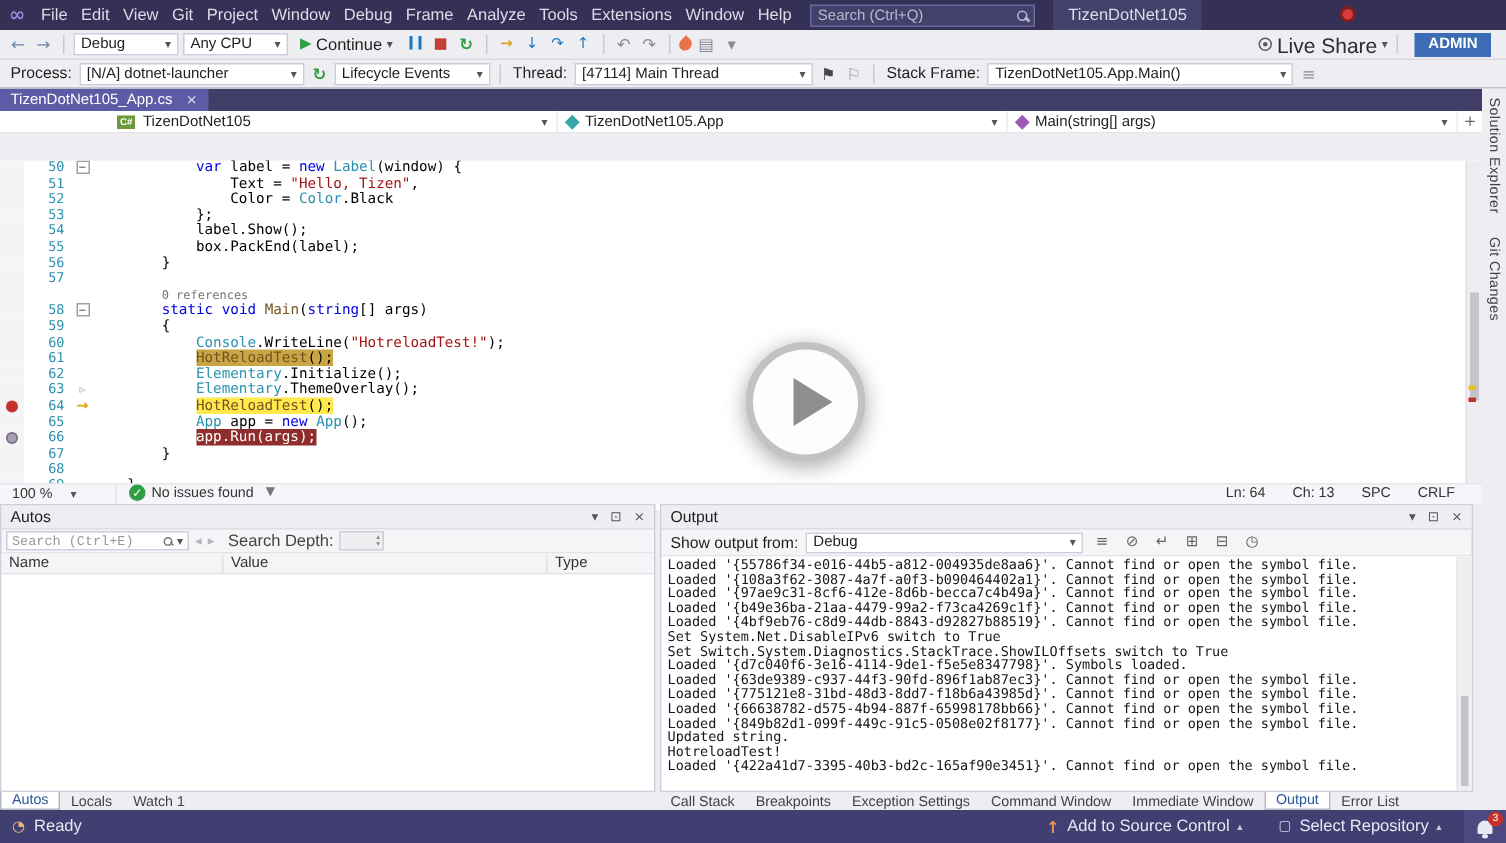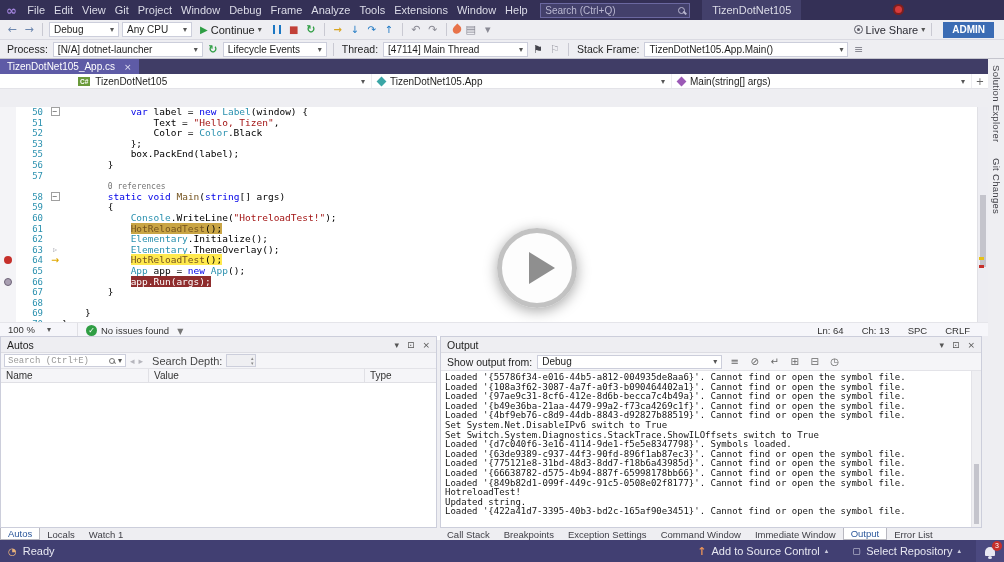--- a/index.html
+++ b/index.html
@@ -26,32 +26,32 @@
 
 .tbar{position:absolute;left:0;right:0;background:#EEEEF2;display:flex;align-items:center;padding:0 5px;gap:3px;z-index:4}
 .t2{top:20px;height:20px;border-bottom:1px solid #DADAE2}
 .t3{top:40px;height:19px;border-bottom:1px solid #C5C5CE}
 .tbtn{min-width:14px;text-align:center;font-size:11px;color:#4A4A52;flex:none}
 .dim{color:#8A8A94}
 .navarrow{color:#6B86AE}
 .combo{background:#fff;border:1px solid #CCCEDB;height:15px;display:flex;align-items:center;font-size:10px;padding:0 4px;gap:4px;color:#1e1e1e;flex:none;overflow:hidden;white-space:nowrap}
 .combo .caret{margin-left:auto}
 .caret{font-size:8px;color:#555}
-.w70{width:70px}.w100{width:104px}.w150{width:150px}.w145{width:145px}.w180{width:204px}
+.w70{width:70px}.w100{width:104px}.w150{width:150px}.w145{width:159px}.w180{width:204px}
 .contbtn{display:flex;align-items:center;gap:3px;padding:0 5px;height:100%}
 .playic{color:#2F9E44;font-size:10px}
 .pausebars{display:inline-block;width:8px;height:9px;border-left:2.5px solid #1C77C3;border-right:2.5px solid #1C77C3}
 .stopic{color:#C24038;font-size:10px}
 .restic{color:#2F9E44;font-size:11px;font-weight:bold}
 .stepic{color:#1C77C3;font-size:10px}
 .nextic{color:#D9A521;font-size:10px;font-weight:bold}
 .flame{width:8px;height:9px;background:#E8734A;border-radius:0 50% 50% 50%;transform:rotate(45deg);flex:none}
 .lsicon{width:9px;height:9px;border:1.5px solid #5A5A66;border-radius:50%;position:relative;flex:none}
 .lsicon::after{content:"";position:absolute;left:2px;top:2px;width:3px;height:3px;border-radius:50%;background:#5A5A66}
-.lslbl{font-size:11px;color:#2B2B33}
+.lslbl{font-size:14px;color:#2B2B33}
 .admin{background:#3B6CB4;color:#fff;font-weight:bold;font-size:10px;border:none;padding:2.5px 9px;margin:0 5px;font-family:"Liberation Sans",sans-serif}
 .lab{font-size:10.5px;margin:0 2px;flex:none}
 .flagd{color:#44444C}
 .flago{color:#9A9AA4}
 
 
 .doc-tabs{position:absolute;left:0;top:59px;width:988px;height:15px;background:#403D66;display:flex;align-items:stretch}
 .doc-tab{background:#5E5BA6;color:#fff;font-size:10px;display:flex;align-items:center;gap:9px;padding:0 7px}
 .tabx{font-size:9px;color:#E4E4F4}
 .navbar{position:absolute;left:0;top:74px;width:988px;height:15px;background:#fff;border-bottom:1px solid #E3E3E8;display:flex;align-items:center;padding-left:72px}
@@ -86,21 +86,21 @@
 .hl-bp{background:#8F2D2D}
 .vscroll{position:absolute;right:0;top:0;bottom:0;width:11px;background:#EDEDF2;border-left:1px solid #E0E0E5}
 .vthumb{position:absolute;left:2px;right:2px;top:88px;height:72px;background:#C4C4CC}
 .mk{position:absolute;left:1px;width:5px;height:3px}
 .mk.y{top:150px;background:#E6C117}
 .mk.r{top:158px;background:#C6302B}
 .play-overlay{position:absolute;left:497px;top:121px;width:80px;height:80px;border-radius:50%;background:rgba(252,252,252,.82);border:5px solid #C2C2C2;box-shadow:0 3px 14px rgba(0,0,0,.35);display:flex;align-items:center;justify-content:center}
 .ptri{width:0;height:0;border-left:26px solid #8F8F8F;border-top:16px solid transparent;border-bottom:16px solid transparent;margin-left:9px}
 
 
-.estatus{position:absolute;left:0;top:322px;width:988px;height:14px;background:#F6F6FA;border-top:1px solid #E5E5EA;display:flex;align-items:flex-end;font-size:9.5px;color:#333;padding:0 4px}
+.estatus{position:absolute;left:0;top:322px;width:988px;height:14px;background:#F6F6FA;border-top:1px solid #E5E5EA;display:flex;align-items:flex-start;font-size:9.5px;color:#333;padding:0 4px}
 .zoomc{display:flex;align-items:center;gap:12px;width:74px;padding:0 4px;border-right:1px solid #E0E0E5;height:100%}
 .okdot{width:11px;height:11px;border-radius:50%;background:#2F9E44;color:#fff;font-size:8px;line-height:11px;text-align:center;margin:0 4px 0 8px}
 .funnel{color:#777;font-size:8px;margin-left:8px}
 .posit{margin-left:18px}
 .posit:last-child{margin-right:14px}
 
 
 .side-strip{position:absolute;left:988px;top:59px;width:16px;height:277px;background:#EEEEF2;display:flex;flex-direction:column;align-items:center;padding-top:6px;gap:16px}
 .vtab{writing-mode:vertical-rl;font-size:9.5px;color:#3F3F46;letter-spacing:.3px;cursor:default}
 
@@ -274,20 +274,21 @@
     </div>
     <span class="splitb ic">+</span>
   </div>
 
   <div class="code-wrap">
     <div>
         <div class="code-row"><span class="bpm"></span><span class="lnum">50</span><span class="foldm"><span class="foldbox">−</span></span><span class="ctext">            <span><span class="tk-kw">var</span><span class="tk-pl"> label = </span><span class="tk-kw">new</span><span class="tk-pl"> </span><span class="tk-ty">Label</span><span class="tk-pl">(window) {</span></span></span></div>
         <div class="code-row"><span class="bpm"></span><span class="lnum">51</span><span class="foldm"></span><span class="ctext">                <span><span class="tk-pl">Text = </span><span class="tk-str">"Hello, Tizen"</span><span class="tk-pl">,</span></span></span></div>
         <div class="code-row"><span class="bpm"></span><span class="lnum">52</span><span class="foldm"></span><span class="ctext">                <span><span class="tk-pl">Color = </span><span class="tk-ty">Color</span><span class="tk-pl">.Black</span></span></span></div>
         <div class="code-row"><span class="bpm"></span><span class="lnum">53</span><span class="foldm"></span><span class="ctext">            <span><span class="tk-pl">};</span></span></span></div>
+        <div class="code-row"><span class="bpm"></span><span class="lnum">54</span><span class="foldm"></span><span class="ctext">            <span><span class="tk-pl">label.Show();</span></span></span></div>
         <div class="code-row"><span class="bpm"></span><span class="lnum">55</span><span class="foldm"></span><span class="ctext">            <span><span class="tk-pl">box.PackEnd(label);</span></span></span></div>
         <div class="code-row"><span class="bpm"></span><span class="lnum">56</span><span class="foldm"></span><span class="ctext">        <span><span class="tk-pl">}</span></span></span></div>
         <div class="code-row"><span class="bpm"></span><span class="lnum">57</span><span class="foldm"></span><span class="ctext"><span></span></span></div>
         <div class="code-row cl-row"><span class="bpm"></span><span class="lnum"></span><span class="foldm"></span><span class="ctext">        <span><span class="tk-cl">0 references</span></span></span></div>
         <div class="code-row"><span class="bpm"></span><span class="lnum">58</span><span class="foldm"><span class="foldbox">−</span></span><span class="ctext">        <span><span class="tk-kw">static</span><span class="tk-pl"> </span><span class="tk-kw">void</span><span class="tk-pl"> </span><span class="tk-meth">Main</span><span class="tk-pl">(</span><span class="tk-kw">string</span><span class="tk-pl">[] args)</span></span></span></div>
         <div class="code-row"><span class="bpm"></span><span class="lnum">59</span><span class="foldm"></span><span class="ctext">        <span><span class="tk-pl">{</span></span></span></div>
         <div class="code-row"><span class="bpm"></span><span class="lnum">60</span><span class="foldm"></span><span class="ctext">            <span><span class="tk-ty">Console</span><span class="tk-pl">.WriteLine(</span><span class="tk-str">"HotreloadTest!"</span><span class="tk-pl">);</span></span></span></div>
         <div class="code-row"><span class="bpm"></span><span class="lnum">61</span><span class="foldm"></span><span class="ctext">            <span class="hl-tan"><span class="tk-meth">HotReloadTest</span><span class="tk-pl">();</span></span></span></div>
         <div class="code-row"><span class="bpm"></span><span class="lnum">62</span><span class="foldm"></span><span class="ctext">            <span><span class="tk-ty">Elementary</span><span class="tk-pl">.Initialize();</span></span></span></div>
         <div class="code-row"><span class="bpm"></span><span class="lnum">63</span><span class="foldm"><span class="glyphtri ic">▹</span></span><span class="ctext">            <span><span class="tk-ty">Elementary</span><span class="tk-pl">.ThemeOverlay();</span></span></span></div>
@@ -387,22 +388,22 @@
           <div class="out-line">Loaded '{97ae9c31-8cf6-412e-8d6b-becca7c4b49a}'. Cannot find or open the symbol file.</div>
           <div class="out-line">Loaded '{b49e36ba-21aa-4479-99a2-f73ca4269c1f}'. Cannot find or open the symbol file.</div>
           <div class="out-line">Loaded '{4bf9eb76-c8d9-44db-8843-d92827b88519}'. Cannot find or open the symbol file.</div>
           <div class="out-line">Set System.Net.DisableIPv6 switch to True</div>
           <div class="out-line">Set Switch.System.Diagnostics.StackTrace.ShowILOffsets switch to True</div>
           <div class="out-line">Loaded '{d7c040f6-3e16-4114-9de1-f5e5e8347798}'. Symbols loaded.</div>
           <div class="out-line">Loaded '{63de9389-c937-44f3-90fd-896f1ab87ec3}'. Cannot find or open the symbol file.</div>
           <div class="out-line">Loaded '{775121e8-31bd-48d3-8dd7-f18b6a43985d}'. Cannot find or open the symbol file.</div>
           <div class="out-line">Loaded '{66638782-d575-4b94-887f-65998178bb66}'. Cannot find or open the symbol file.</div>
           <div class="out-line">Loaded '{849b82d1-099f-449c-91c5-0508e02f8177}'. Cannot find or open the symbol file.</div>
+          <div class="out-line">Updated string.</div>
           <div class="out-line">HotreloadTest!</div>
-          <div class="out-line">Updated string.</div>
           <div class="out-line">Loaded '{422a41d7-3395-40b3-bd2c-165af90e3451}'. Cannot find or open the symbol file.</div>
         </div>
       <div class="oscroll">
         <div class="othumb"></div>
       </div>
     </div>
   </section>
 
   <div class="ttabs" id="ltabs">
       <span class="ttab active">Autos</span>

